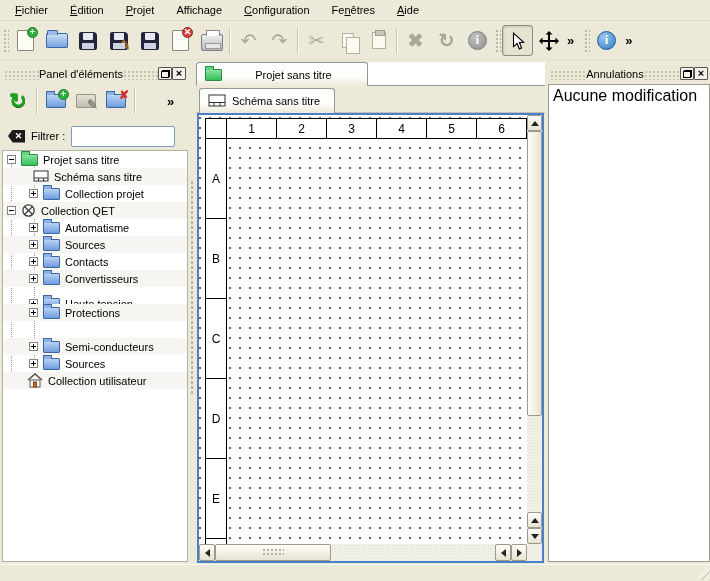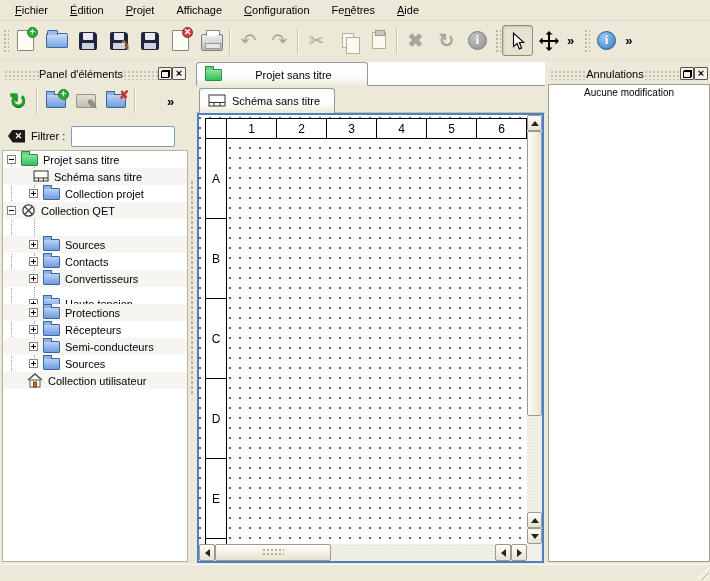--- a/index.html
+++ b/index.html
@@ -152,21 +152,21 @@
     background-image:radial-gradient(#e2e0cf 1px, transparent 1px); background-size:3px 3px; }
   #hthumb { position:absolute; left:16px; top:0; width:116px; height:17px;
     background:linear-gradient(#fffef9,#e6e3d2); border:1px solid #9c9a8b; border-radius:2px;
     display:flex; align-items:center; justify-content:center; }
   #hthumb .thumb-grip { width:22px; height:9px;
     background-image:radial-gradient(#b4b09b 1px, transparent 1.2px); background-size:4px 4px; }
   #sb-corner { position:absolute; right:0; bottom:0; width:15px; height:17px; background:#f1f0e6; }
   
   #right-dock { position:absolute; left:548px; top:62px; width:162px; height:500px; }
   #undo-list { position:absolute; left:0; top:22px; width:162px; height:478px;
-    background:#fff; border:1px solid #9f9c8d; padding:2px 4px; font-size:10px;text-align:center; }
+    background:#fff; border:1px solid #9f9c8d; padding:2px 4px; font-size:16px; }
   
   #statusbar { position:absolute; left:0; top:564px; width:710px; height:17px;
     border-top:1px solid #fbfaf3; }
   #resize-grip { position:absolute; right:1px; bottom:1px; width:13px; height:13px;
     background:repeating-linear-gradient(135deg, transparent 0 3px, #b0ac99 3px 4px, #fbfaf3 4px 5px);
     clip-path:polygon(100% 0, 100% 100%, 0 100%); }
   
   .svgicon { display:block; }
 </style>
 </head>
@@ -335,20 +335,25 @@
       </div>
       <div class="trow ind0 alt" style="top:51px;">
         <span class="expander"></span>
         <svg width="15" height="15" viewBox="0 0 16 16">
           <circle cx="8" cy="8" r="6" fill="#fdfdfd" stroke="#3a3a3a" stroke-width="1.4"></circle>
           <line x1="4" y1="4" x2="12" y2="12" stroke="#3a3a3a" stroke-width="1.4"></line>
           <line x1="12" y1="4" x2="4" y2="12" stroke="#3a3a3a" stroke-width="1.4"></line>
         </svg>
         <span class="tlabel">Collection QET</span>
       </div>
+      <div class="trow ind1" style="top:68px;">
+        <span class="expander plus"></span>
+        <span class="ic-folder blue"></span>
+        <span class="tlabel">Automatisme</span>
+      </div>
       <div class="trow ind1 alt" style="top:85px;">
         <span class="expander plus"></span>
         <span class="ic-folder blue"></span>
         <span class="tlabel">Sources</span>
       </div>
       <div class="trow ind1" style="top:102px;">
         <span class="expander plus"></span>
         <span class="ic-folder blue"></span>
         <span class="tlabel">Contacts</span>
       </div>
@@ -359,25 +364,20 @@
       </div>
       <div class="trow ind1" style="top:144px;">
         <span class="expander plus"></span>
         <span class="ic-folder blue"></span>
         <span class="tlabel">Haute tension</span>
       </div>
       <div class="trow ind1 alt" style="top:153px;">
         <span class="expander plus"></span>
         <span class="ic-folder blue"></span>
         <span class="tlabel">Protections</span>
-      </div>
-      <div class="trow ind1" style="top:170px;">
-        <span class="expander plus"></span>
-        <span class="ic-folder blue"></span>
-        <span class="tlabel">Récepteurs</span>
       </div>
       <div class="trow ind1 alt" style="top:187px;border-radius:6px;">
         <span class="expander plus"></span>
         <span class="ic-folder blue"></span>
         <span class="tlabel">Semi-conducteurs</span>
       </div>
       <div class="trow ind1" style="top:204px;">
         <span class="expander plus"></span>
         <span class="ic-folder blue"></span>
         <span class="tlabel">Sources</span>

